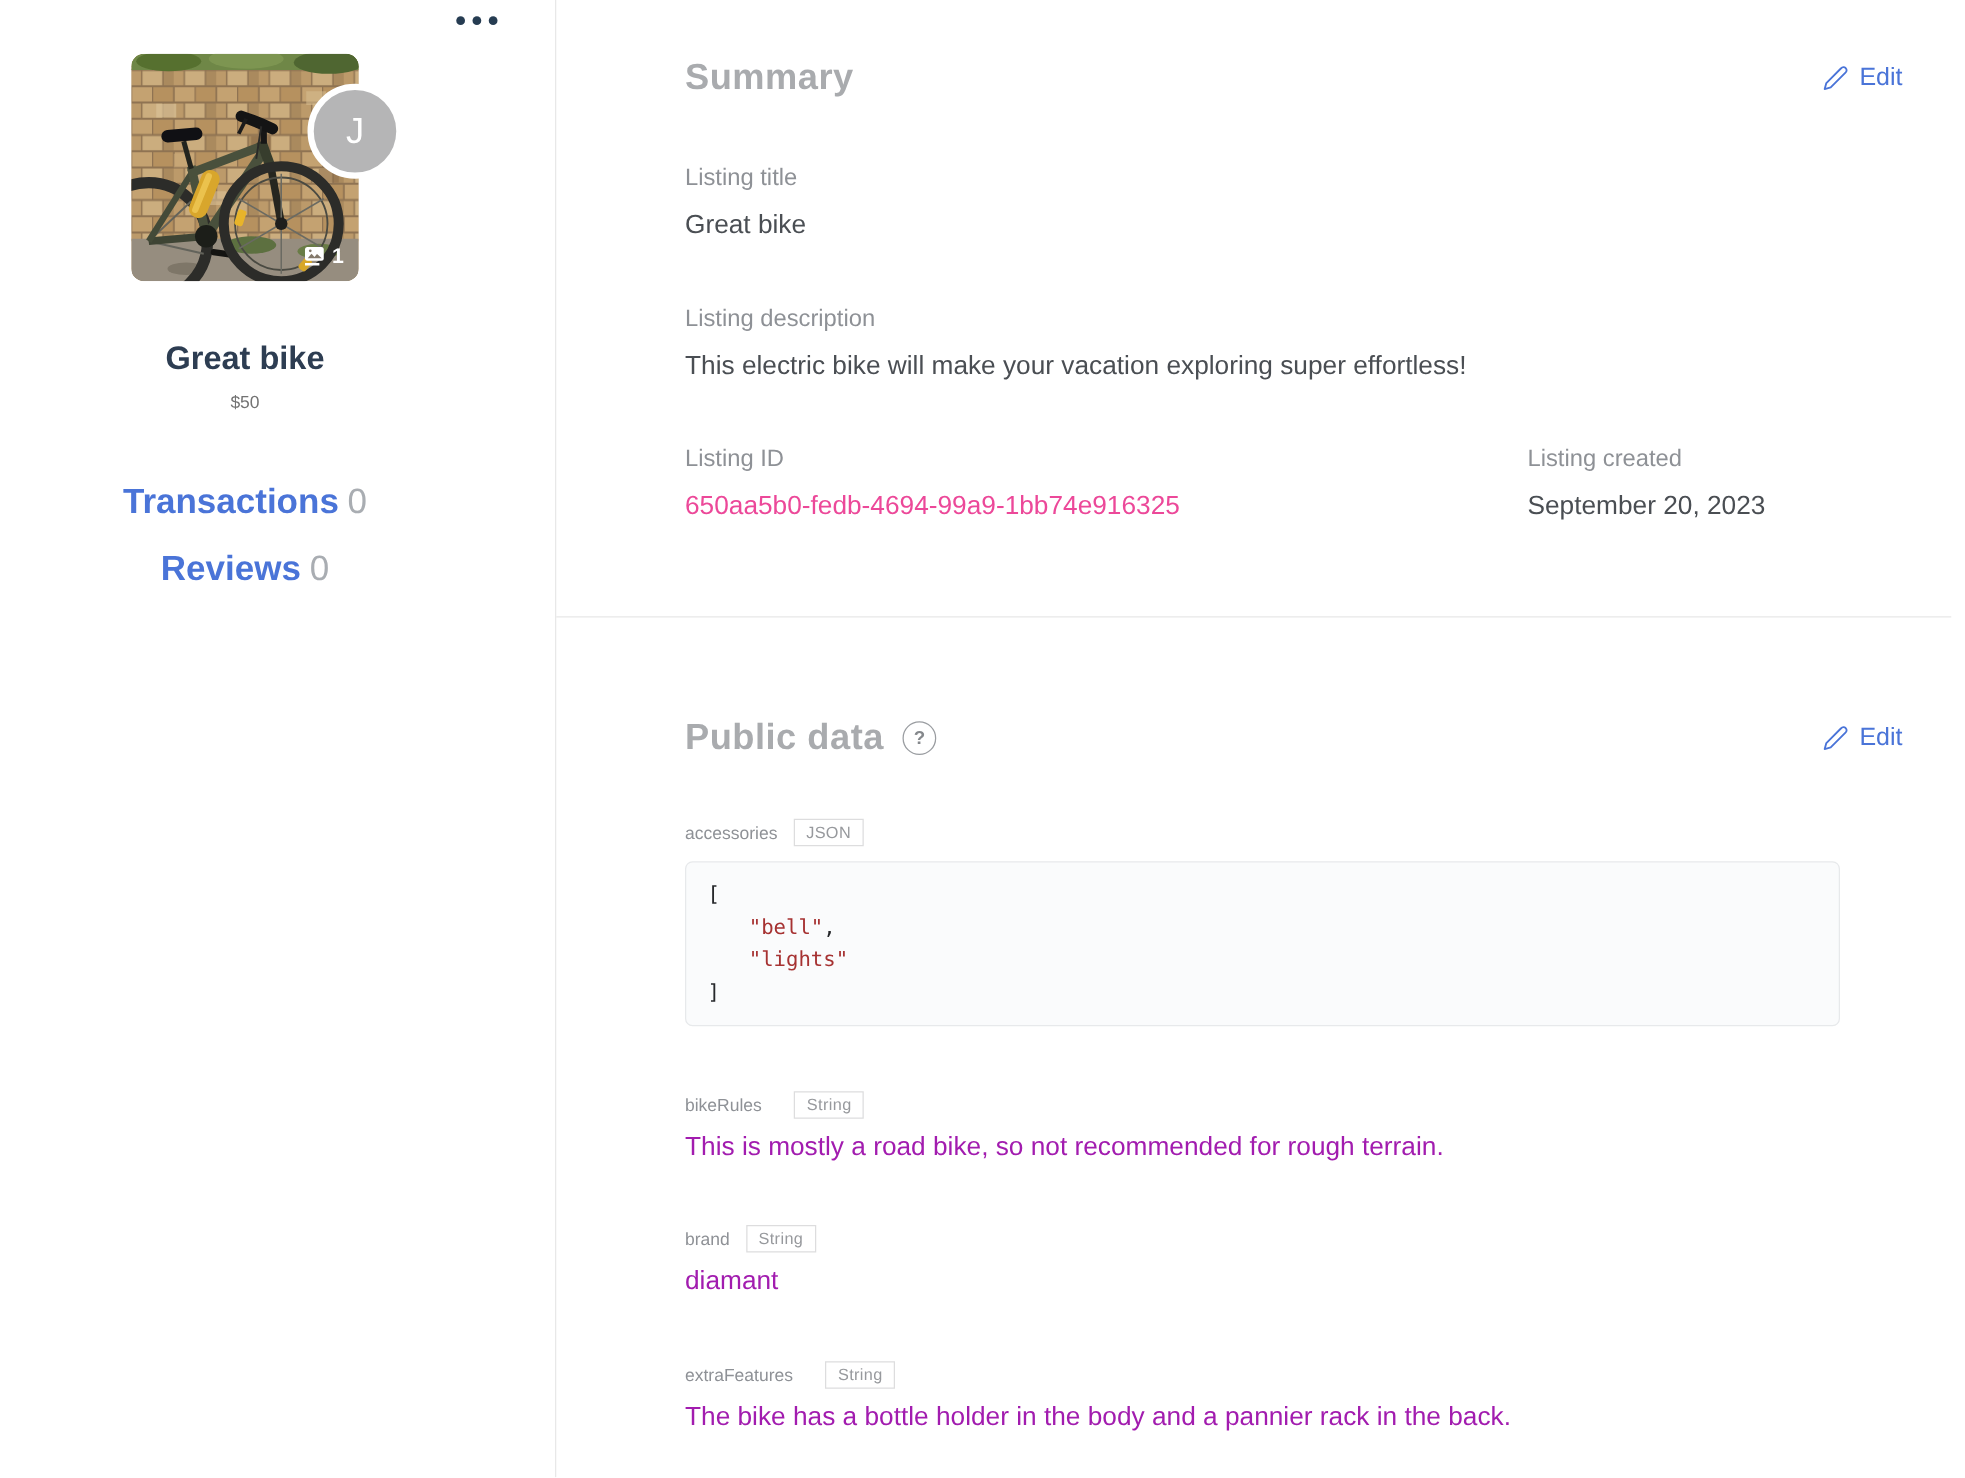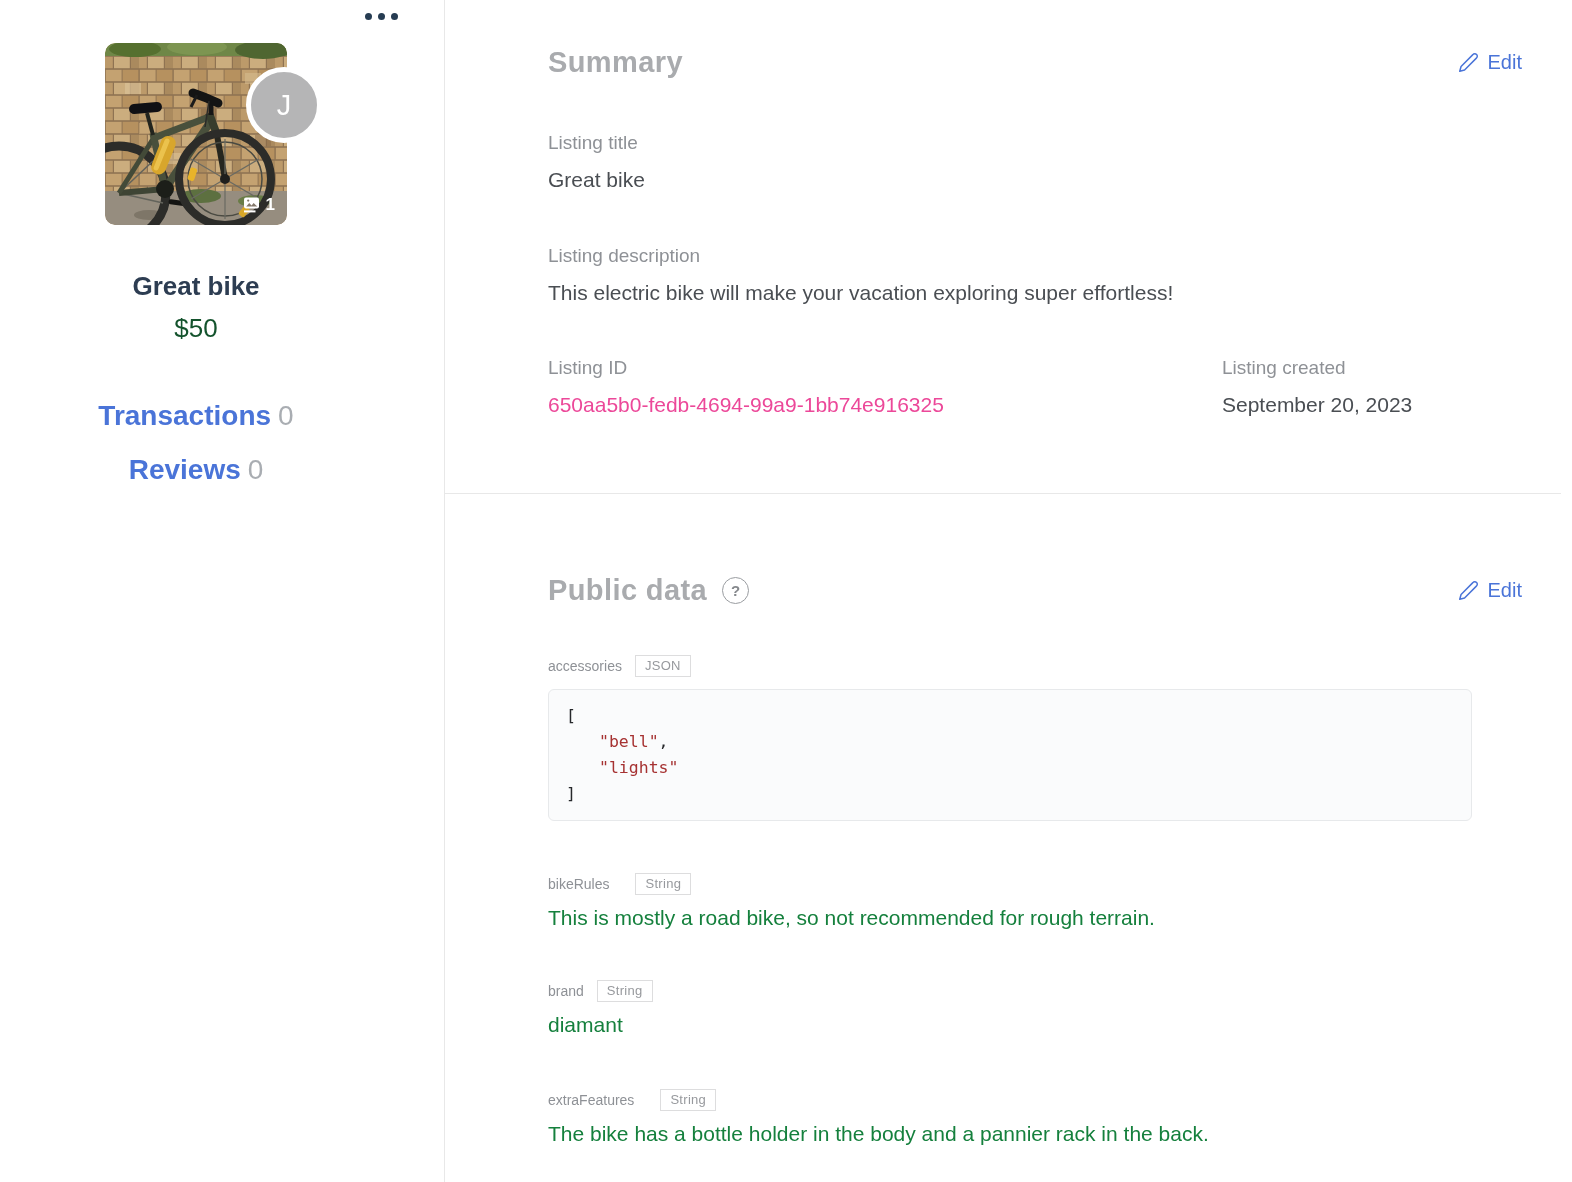--- a/index.html
+++ b/index.html
@@ -15,21 +15,21 @@
   .dots-btn .dot { width:7px; height:7px; border-radius:50%; background:#263c52; }
   .sidebar-inner { width:392px; text-align:center; }
   .thumb-wrap { position:relative; width:182px; height:182px; margin:43px auto 0; }
   .thumb { display:block; width:182px; height:182px; border-radius:10px; }
   .avatar { position:absolute; top:24px; left:141px; width:76px; height:76px; border-radius:50%;
             background:#b5b5b6; border:5px solid #fff; color:#fff; font-size:29px;
             display:flex; align-items:center; justify-content:center; cursor:pointer; }
   .img-badge { position:absolute; right:12px; bottom:12px; display:flex; align-items:flex-end; gap:5px;
                color:#fff; font-size:17px; font-weight:700; line-height:1; }
   .side-title { margin:46px 0 0; font-size:26px; font-weight:700; color:#2d3d52; }
-  .side-price { margin-top:11px; font-size:26px; color:#14532d; }
+  .side-price { margin-top:11px; font-size:14px; color:#737373; }
   .side-link { margin-top:56px; font-size:28px; }
   .side-link + .side-link { margin-top:22px; }
   .side-link a { color:#4a74d8; font-weight:600; cursor:pointer; }
   .side-link .count { color:#a9adb2; margin-left:7px; }
 
   
   .main { flex:1; padding:46px 50px 0 103px; }
   .section-header { display:flex; align-items:center; }
   .section-header h2 { margin:0; font-size:29px; font-weight:600; color:#a9abae; letter-spacing:.4px; }
   .help-circle { width:27px; height:27px; margin-left:15px; border:1.5px solid #9a9da1; border-radius:50%;
@@ -47,21 +47,21 @@
   .divider { height:1px; background:#e8e8e8; margin:76px -39px 0 -103px; }
 
   .pd-header { padding-top:80px; }
 
   .key-row { display:flex; align-items:center; gap:13px; margin-top:48px; }
   .key-row.mt1 { margin-top:52px;gap:26px; }
   .key-row.mt2 { margin-top:50px; }
   .key-name { font-size:14px; color:#8e9196; }
   .type-badge { font-size:13px; color:#97999d; border:1px solid #ddddde; border-radius:0;
                 padding:3px 9px 4px; background:#fff; letter-spacing:.3px; line-height:1; }
-  .value-text { margin-top:11px; font-size:21px; color:#15803d; line-height:1.15; }
+  .value-text { margin-top:11px; font-size:21px; color:#a21caf; line-height:1.15; }
 
   .code-block { margin-top:12px; margin-right:50px; background:#fafbfc; border:1px solid #e7e9eb; border-radius:6px;
                 padding:13px 17px; font-family:"DejaVu Sans Mono","Liberation Mono",monospace;
                 font-size:16.5px; line-height:26px; color:#26282b; }
   .code-line.indent { padding-left:33px; }
   .tok-str { color:#a63232; }
 </style>
 </head>
 <body>
 

